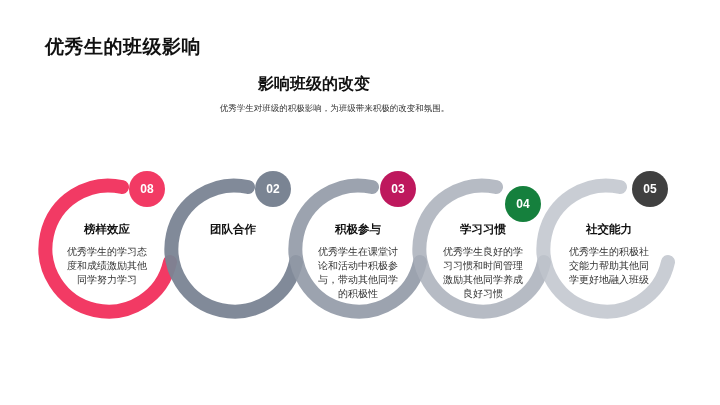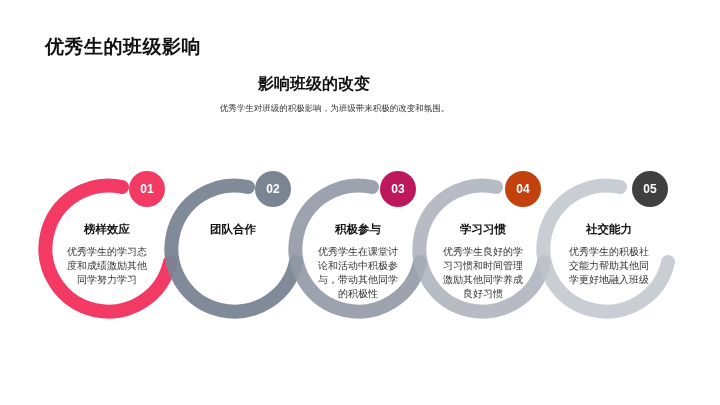--- a/index.html
+++ b/index.html
@@ -24,24 +24,24 @@
 
 <svg class="rings" width="720" height="405">
 
   <path d="M 122 187 A 63 63 0 1 0 170 262" fill="none" stroke="#F23A64" stroke-width="14" stroke-linecap="round"></path>
   <path d="M 248 187 A 63 63 0 1 0 296 262" fill="none" stroke="#7A8493" stroke-width="14" stroke-linecap="round" opacity="0.95"></path>
   <path d="M 372 187 A 63 63 0 1 0 420 262" fill="none" stroke="#9199A6" stroke-width="14" stroke-linecap="round" opacity="0.9"></path>
   <path d="M 496 187 A 63 63 0 1 0 544 262" fill="none" stroke="#A9AFBA" stroke-width="14" stroke-linecap="round" opacity="0.85"></path>
   <path d="M 620 187 A 63 63 0 1 0 668 262" fill="none" stroke="#BFC4CC" stroke-width="14" stroke-linecap="round" opacity="0.85"></path>
 </svg>
 
-<div class="badge" style="left:129px;top:171px;background:#F23A64;">01</div>
+<div class="badge" style="left:129px;top:171px;background:#F23A64;">08</div>
 <div class="badge" style="left:255px;top:171px;background:#7A8493;">02</div>
 <div class="badge" style="left:380px;top:171px;background:#be185d;">03</div>
-<div class="badge" style="left:505px;top:171px;background:#c2410c;">04</div>
+<div class="badge" style="left:505px;top:186px;background:#15803d;">04</div>
 <div class="badge" style="left:632px;top:171px;background:#404040;">05</div>
 
 <div class="card" style="left:52px;top:222px;">
   <div class="title">榜样效应</div>
   <div class="desc" style="padding:0 12px;">优秀学生的学习态度和成绩激励其他同学努力学习</div>
 </div>
 <div class="card" style="left:178px;top:222px;">
   <div class="title">团队合作</div>
 </div>
 <div class="card" style="left:303px;top:222px;">

